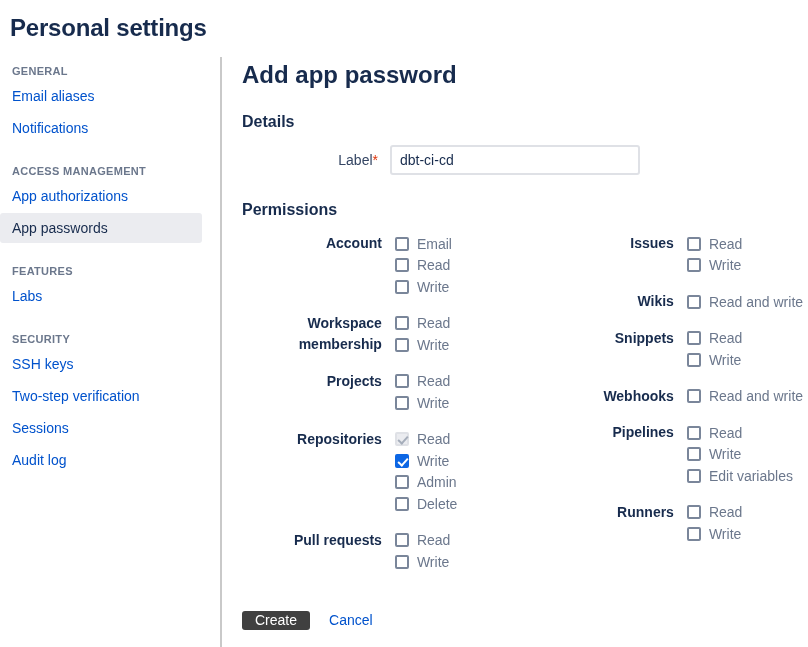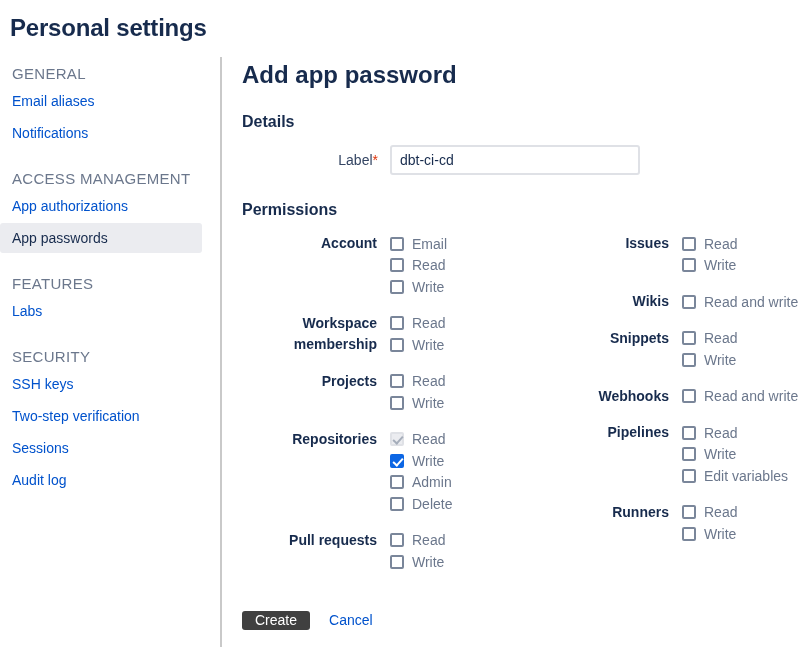--- a/index.html
+++ b/index.html
@@ -6,42 +6,42 @@
   html,body { width:808px; height:647px; background:#ffffff; overflow:hidden;
               font-family:"Liberation Sans", sans-serif; color:#172B4D; }
 
   .page-header { padding:14px 0 10px 10px; height:57px; }
   .page-title { font-size:24px; font-weight:700; color:#172B4D; letter-spacing:-0.2px; }
 
   .layout { display:flex; height:590px; }
 
   
   .sidebar { width:222px; flex:0 0 222px; border-right:2px solid #c9c9c9; padding-top:2px; }
-  .sb-heading { font-size:15px; font-weight:400; color:#6B778C; letter-spacing:0.3px;
+  .sb-heading { font-size:11px; font-weight:700; color:#6B778C; letter-spacing:0.3px;
                 padding:0 0 0 12px; margin-top:22px; margin-bottom:4px; }
   .sb-section:first-child .sb-heading { margin-top:6px; }
   .sb-item { display:block; font-size:14px; color:#0052CC; text-decoration:none;
              padding:6px 10px 6px 12px; margin:2px 0; width:202px; cursor:pointer;
              border-radius:3px; line-height:18px; }
   .sb-item.selected { background:#EBECF0; color:#172B4D; }
 
   
   .main { flex:1; padding:4px 0 0 20px; }
   .main-title { font-size:24px; font-weight:700; color:#172B4D; margin-bottom:24px; }
   .section-heading { font-size:16px; font-weight:700; color:#172B4D; margin-bottom:14px; }
 
   .details-row { display:flex; align-items:center; margin-bottom:26px; }
   .field-label { flex:0 0 148px; text-align:right; font-size:14px; color:#344563;
                  padding-right:12px; }
   .req { color:#DE350B; }
   .text-input { width:250px; height:30px; border:2px solid #DFE1E6; border-radius:3px;
                 font-family:"Liberation Sans", sans-serif; font-size:14px; color:#172B4D;
                 padding:0 8px; outline:none; background:#fff; }
 
-  .perm-columns { display:flex; align-items:flex-start; }
+  .perm-columns { display:flex; align-items:flex-start;justify-content:center; }
   .perm-col-left  { width:292px; flex:0 0 292px; }
   .perm-col-right { margin-left:36px; }
 
   .perm-group { display:flex; margin-bottom:15px; }
   .perm-label { flex:0 0 148px; text-align:right; font-size:14px; font-weight:700;
                 color:#172B4D; padding-right:13px; line-height:21px; }
   .perm-col-right .perm-label { flex:0 0 112px; }
   .perm-options { display:flex; flex-direction:column; }
   .perm-option { display:flex; align-items:center; height:21.5px; cursor:pointer; }
   .perm-option-label { font-size:14px; color:#6B778C; margin-left:8px; white-space:nowrap; }

